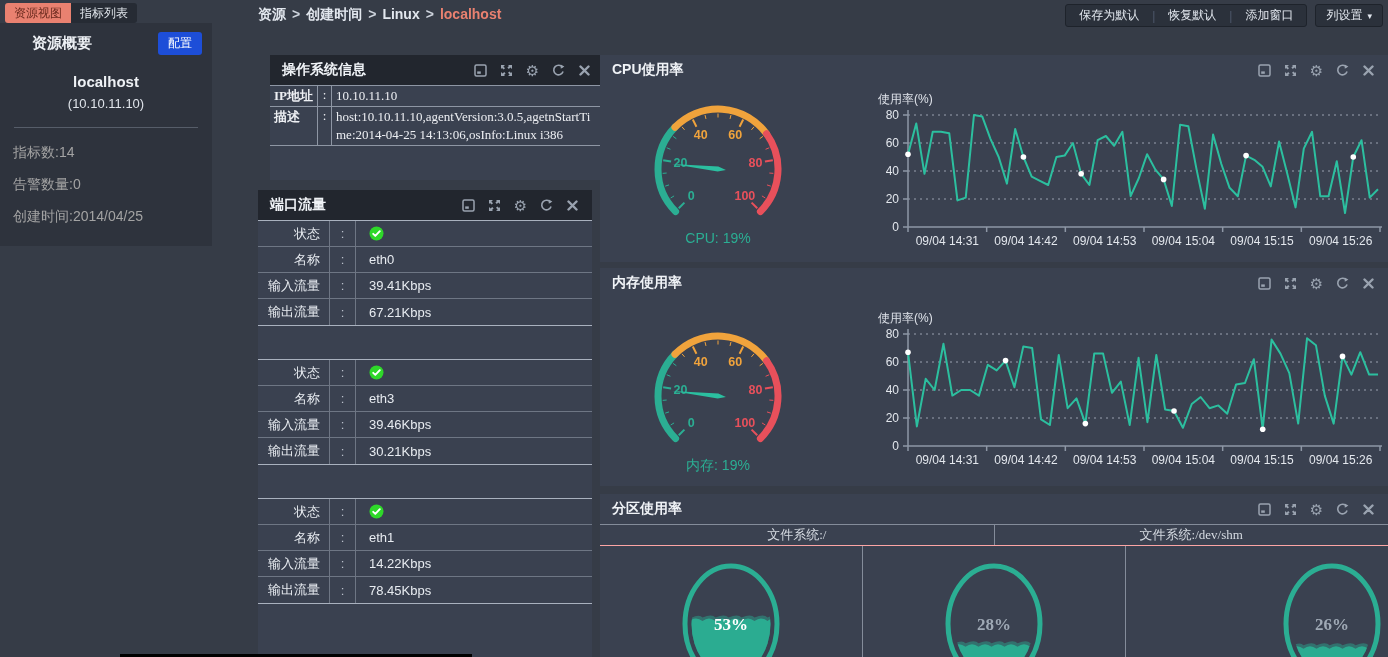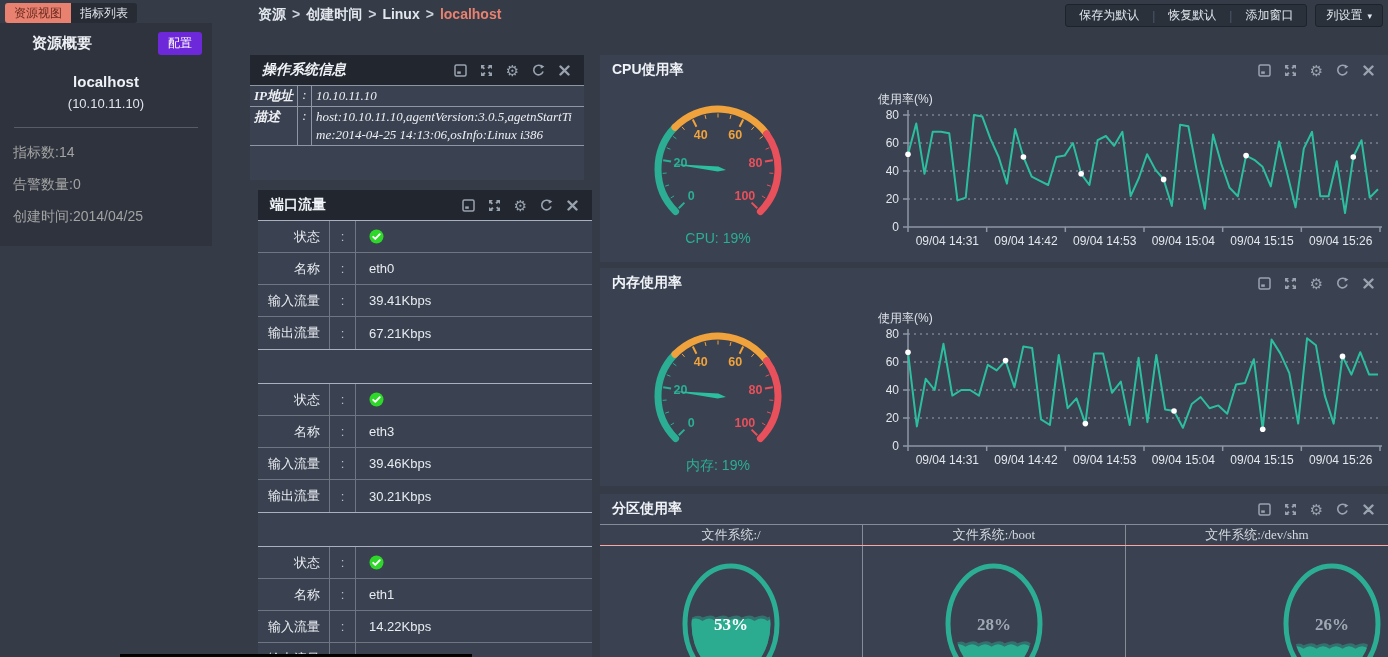--- a/index.html
+++ b/index.html
@@ -11,21 +11,21 @@
   
   .top-tabs { position:absolute; left:5px; top:3px; display:flex; height:20px; }
   .tab { display:flex; align-items:center; padding:0 9px; font-size:12px; cursor:default; }
   .tab.active { background:#e98170; color:#6b2a1e; font-weight:normal; border-radius:3px 0 0 3px; }
   .tab.inactive { background:#262b34; color:#dfe4ea; border-radius:0 3px 3px 0; }
 
   
   .sidebar { position:absolute; left:0; top:23px; width:212px; height:223px; background:#2e333d; }
   .sb-head { display:flex; justify-content:space-between; align-items:center; padding:9px 10px 0 4px;margin-left:28px; }
   .sb-title { font-size:15px; font-weight:bold; color:#eef1f5; }
-  .config-btn { background:#6d28d9; color:#fff; font-size:12px; padding:3px 10px; border:none;
+  .config-btn { background:#1d4ed8; color:#fff; font-size:12px; padding:3px 10px; border:none;
                 border-radius:3px; cursor:pointer; }
   .sb-host { text-align:center; margin-top:18px; font-size:15px; font-weight:bold; color:#eef1f5; }
   .sb-ip { text-align:center; margin-top:6px; font-size:13px; color:#dfe4ea; }
   .sb-divider { height:1px; background:#565d69; margin:16px 14px 0 14px; }
   .sb-stats { padding:16px 0 0 13px; }
   .sb-stat { font-size:14px; color:#a3a3a3; margin-bottom:14px; }
 
   
   .breadcrumb { position:absolute; left:258px; top:6px; font-size:14px; font-weight:600; color:#e2e7ee; }
   .breadcrumb .sep { margin:0 6px; color:#cfd5de; }
@@ -57,21 +57,21 @@
               font-family:"Liberation Serif","DejaVu Serif",serif; color:#edeff3; }
   .os-row { display:flex; border-bottom:1px solid #8e96a4; }
   .os-row:last-child { border-bottom:none; }
   .os-label { width:48px; padding:1px 3px 1px 4px; font-weight:bold; border-right:1px solid #8e96a4; }
   .os-colon { width:14px; text-align:center; padding:1px 0; border-right:1px solid #8e96a4; }
   .os-value { flex:1; padding:1px 4px; word-break:break-all; line-height:18px; }
 
   
   .pt-group { border-top:1px solid #a9b1be; border-bottom:1px solid #a9b1be; }
   .pt-gap { height:33px; }
-  .pt-row { display:flex; height:32px; align-items:stretch; }
+  .pt-row { display:flex; height:26px; align-items:stretch; }
   .pt-row:not(:last-child) { border-bottom:1px solid #6e7684; }
   .pt-label { width:72px; display:flex; align-items:center; justify-content:flex-end;
               padding-right:9px; color:#e8ecf1; border-right:1px solid #6e7684; }
   .pt-colon { width:26px; display:flex; align-items:center; justify-content:center;
               color:#b9c0cb; border-right:1px solid #6e7684; }
   .pt-value { flex:1; display:flex; align-items:center; padding-left:13px; color:#e8ecf1; }
 
   
   .gauge-svg { position:absolute; }
   .chart-block-label { position:absolute; font-size:12px; color:#dfe3ea; }
@@ -128,21 +128,21 @@
     <div class="sb-host">localhost</div>
     <div class="sb-ip">(10.10.11.10)</div>
     <div class="sb-divider"></div>
     <div class="sb-stats">
       <div class="sb-stat">指标数:14</div>
       <div class="sb-stat">告警数量:0</div>
       <div class="sb-stat">创建时间:2014/04/25</div>
     </div>
   </div>
 
-  <div class="panel" style="left:250px; top:55px; width:334px; height:125px;font-style:italic;">
+  <div class="panel" style="left:270px; top:55px; width:334px; height:125px;">
     <div class="panel-header dark">
       <div class="panel-title">操作系统信息</div>
       <div class="panel-icons">
           <span class="panel-icon">
             <svg width="13" height="13" viewBox="0 0 13 13">
               <rect x="1" y="1" width="11" height="11" rx="1.5" fill="none" stroke="currentColor" stroke-width="1.5"></rect>
               <rect x="3.2" y="7.4" width="3.6" height="2.4" fill="currentColor"></rect>
             </svg>
           </span>
           <span class="panel-icon">
@@ -561,21 +561,20 @@
           </span>
           <span class="panel-icon">
             <svg width="11" height="11" viewBox="0 0 11 11">
               <path d="M1.5,1.5 L9.5,9.5 M9.5,1.5 L1.5,9.5" stroke="currentColor" stroke-width="2.4" stroke-linecap="round"></path>
             </svg>
           </span>
         </div>
     </div>
     <div class="part-cols-head">
       <div class="part-col-head">文件系统:/</div>
-      <div class="part-col-head">文件系统:/boot</div>
       <div class="part-col-head">文件系统:/dev/shm</div>
     </div>
     <div class="part-cols">
       <div class="part-col">
         <svg class="liquid-svg" id="liquid-0" width="112" height="132" viewBox="0 0 112 132">
             <ellipse cx="56" cy="64" rx="46" ry="58" fill="none" stroke="#2BAE93" stroke-width="5"></ellipse>
             <defs>
               <clipPath id="liquid-0-clip">
                 <ellipse cx="56" cy="64" rx="39.5" ry="51.5"></ellipse>
               </clipPath>

